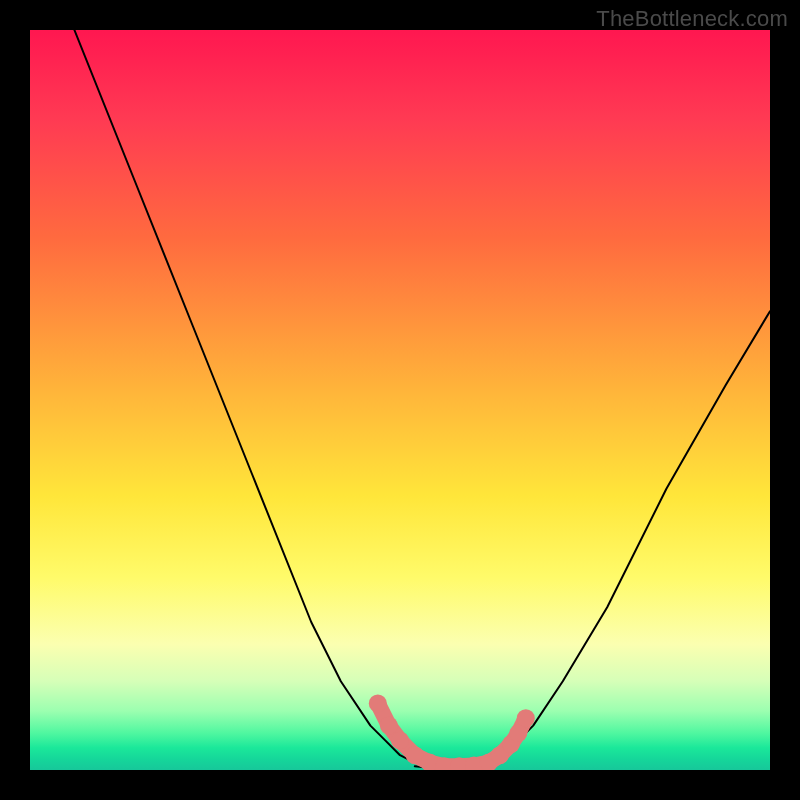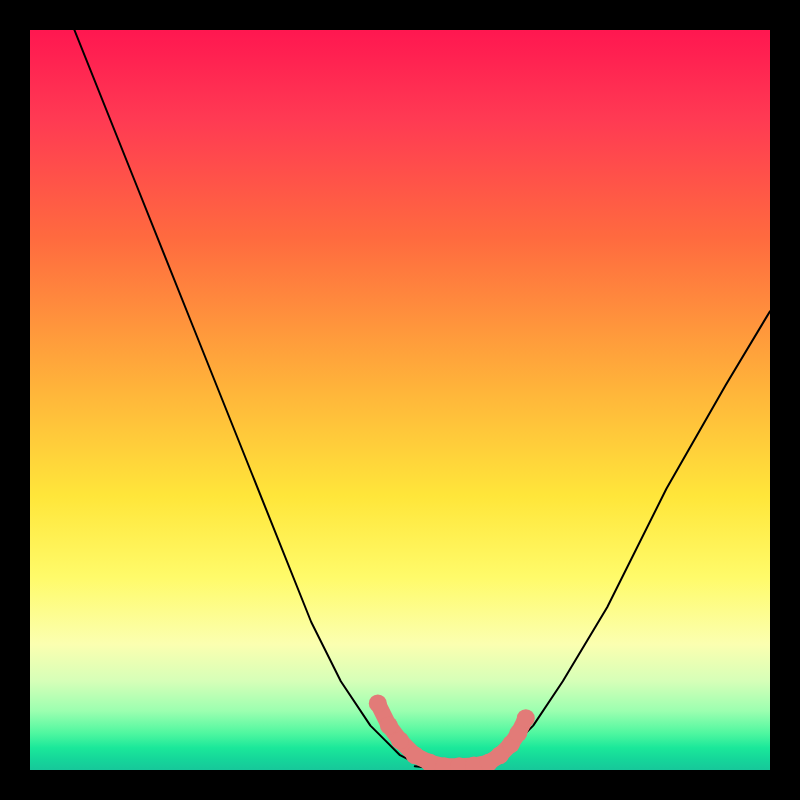--- a/index.html
+++ b/index.html
@@ -80,13 +80,14 @@
           <circle cx="429.20" cy="736.30" r="9" fill="#e27b78" stroke="#c9605c" stroke-width="0"></circle>
           <circle cx="444.00" cy="735.56" r="9" fill="#e27b78" stroke="#c9605c" stroke-width="0"></circle>
           <circle cx="458.80" cy="732.60" r="9" fill="#e27b78" stroke="#c9605c" stroke-width="0"></circle>
           <circle cx="469.90" cy="725.20" r="9" fill="#e27b78" stroke="#c9605c" stroke-width="0"></circle>
           <circle cx="481.00" cy="714.10" r="9" fill="#e27b78" stroke="#c9605c" stroke-width="0"></circle>
           <circle cx="488.40" cy="703.00" r="9" fill="#e27b78" stroke="#c9605c" stroke-width="0"></circle>
           <circle cx="495.80" cy="688.20" r="9" fill="#e27b78" stroke="#c9605c" stroke-width="0"></circle>
         </g>
     </svg>
   </div>
+  <div class="watermark">TheBottleneck.com</div>
 </div>
 
 </body></html>

